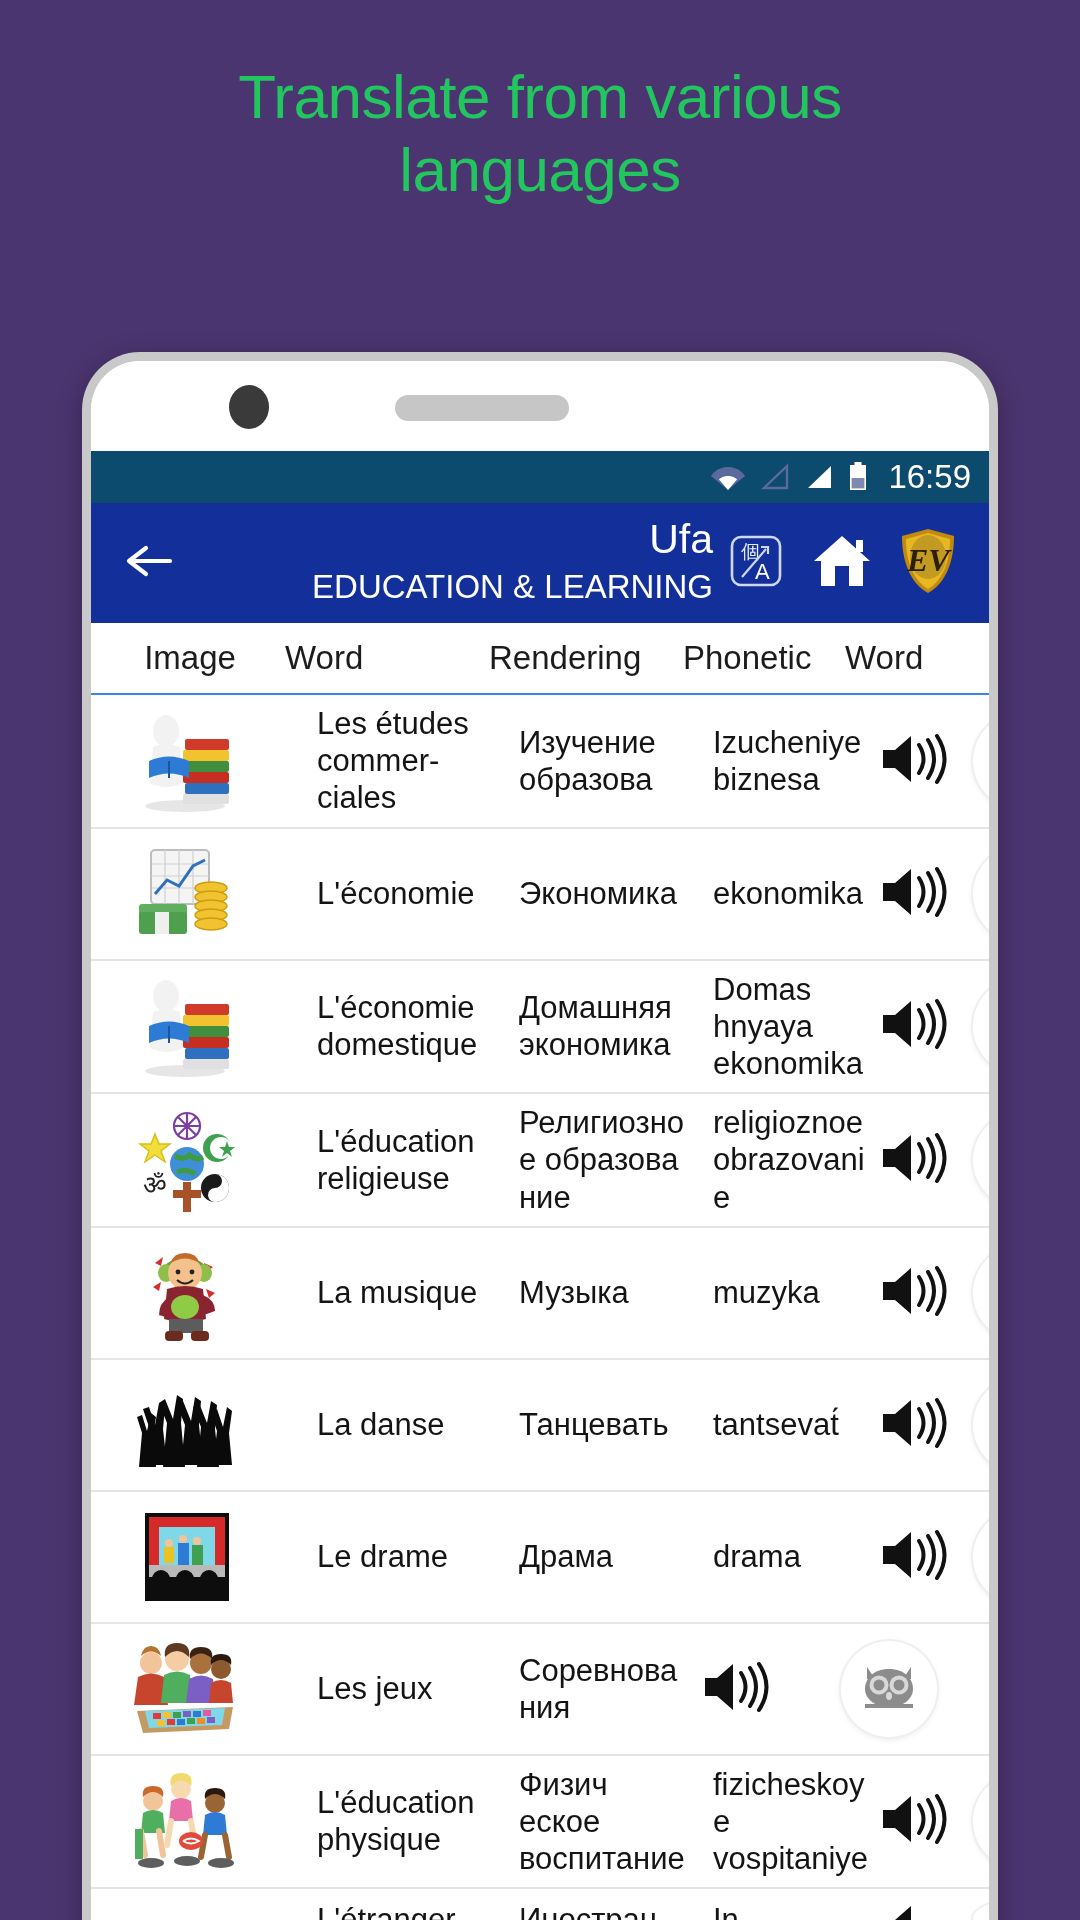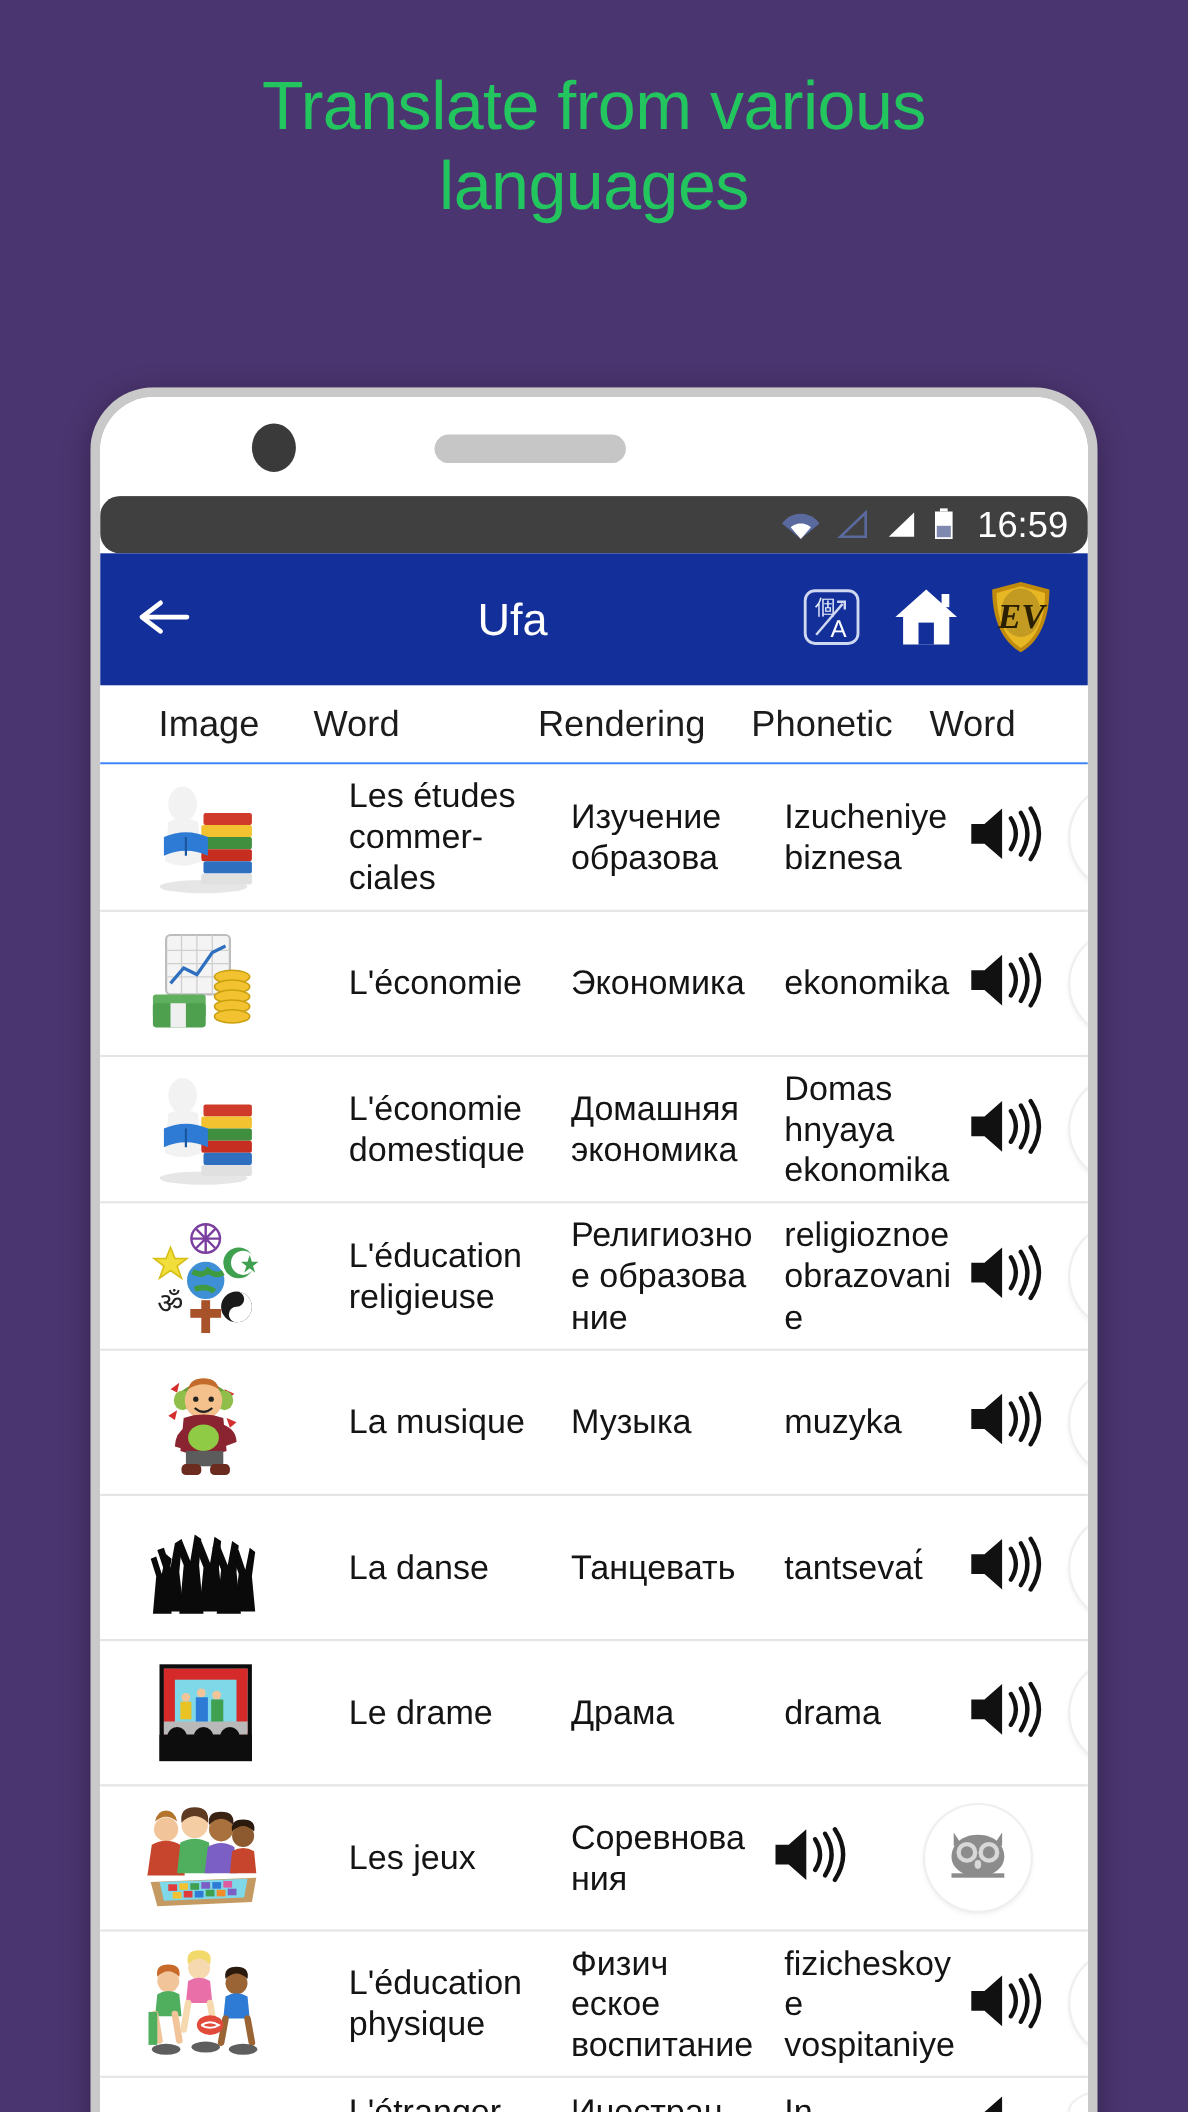--- a/index.html
+++ b/index.html
@@ -65,27 +65,26 @@
     position: absolute;
     left: 304px; top: 34px;
     width: 174px; height: 26px;
     background: #C6C6C6;
     border-radius: 13px;
   }
 
   
   .statusbar {
     height: 52px;
-    background: #404040;
+    background: #0c4a6e;
     display: flex;
     align-items: center;
     justify-content: flex-end;
     padding-right: 18px;
     gap: 14px;
-    border-radius: 18px;
   }
   .sb-icon { display: flex; align-items: center; }
   .sb-time {
     color: #FFFFFF;
     font-size: 33px;
     letter-spacing: 0px;
     margin-left: 6px;
   }
 
   
@@ -99,21 +98,21 @@
   }
   .back-btn {
     width: 74px; height: 74px;
     display: flex; align-items: center; justify-content: center;
     flex: 0 0 auto;
   }
   .titles {
     flex: 1 1 auto;
     display: flex;
     flex-direction: column;
-    align-items: center;
+    align-items: flex-end;
     padding-left: 20px;
     min-width: 0;
   }
   .title-main {
     color: #FFFFFF;
     font-size: 41px;
     line-height: 1.0;
     padding-left: 12px;
   }
   .title-sub {
@@ -238,20 +237,21 @@
     <div class="toolbar">
       <div class="back-btn">
         <span>
           <svg width="52" height="40" viewBox="0 0 52 40">
             <path d="M22 7 L5 20 L22 33 M5 20 L46 20" fill="none" stroke="#FFFFFF" stroke-width="4.2" stroke-linecap="round" stroke-linejoin="round"></path>
           </svg>
         </span>
       </div>
       <div class="titles">
         <div class="title-main">Ufa</div>
+        <div class="title-sub">EDUCATION &amp; LEARNING</div>
       </div>
 
       <div class="tb-action">
         <span>
           <svg width="56" height="56" viewBox="0 0 56 56">
             <rect x="4" y="4" width="48" height="48" rx="9" fill="none" stroke="#CFD8F0" stroke-width="2.6"></rect>
             <text x="13" y="25" font-family="'Liberation Sans',sans-serif" font-size="19" fill="#E8EEFF">個</text>
             <text x="27" y="46" font-family="'Liberation Sans',sans-serif" font-size="22" fill="#FFFFFF">A</text>
             <path d="M14 44 L38 16" stroke="#CFD8F0" stroke-width="2.2" fill="none"></path>
             <path d="M33 14 L40 14 L40 21" stroke="#CFD8F0" stroke-width="2.2" fill="none"></path>

